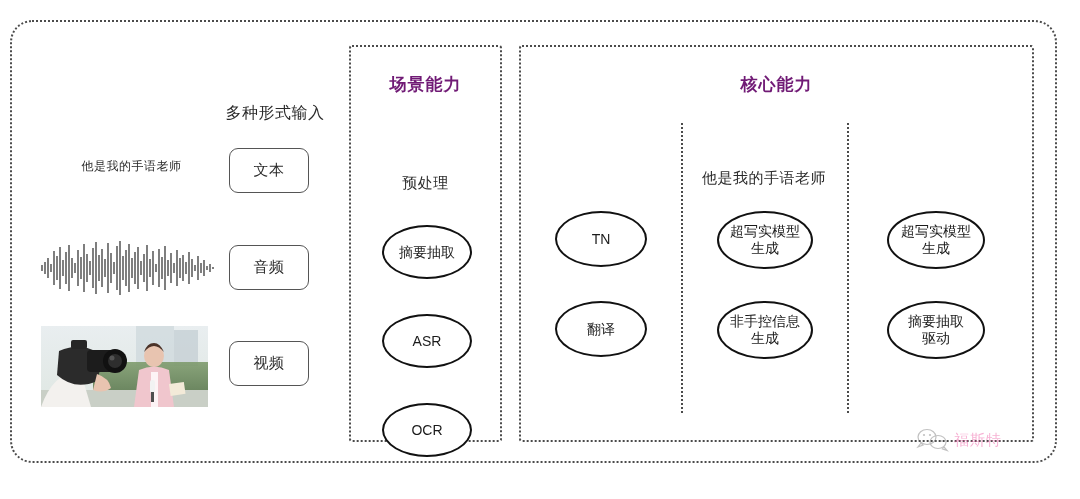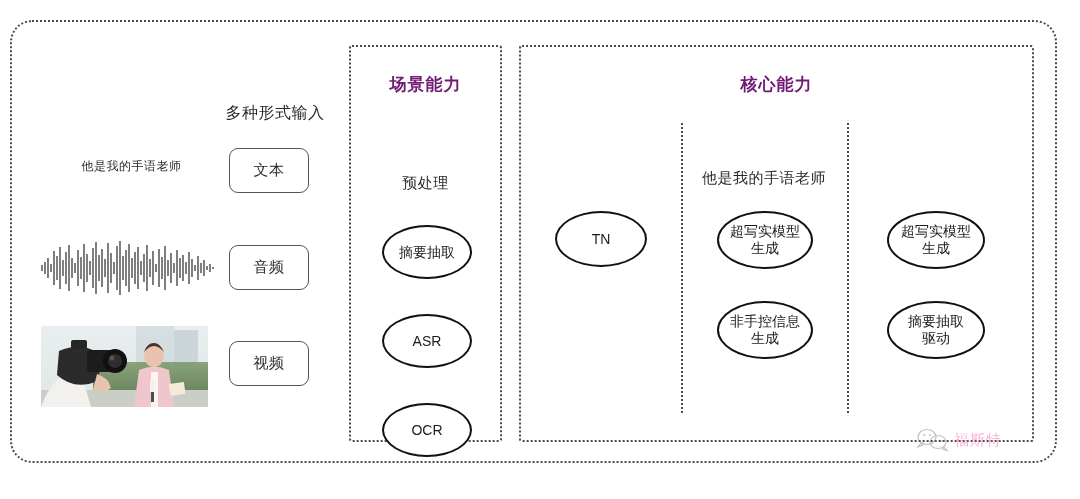--- a/index.html
+++ b/index.html
@@ -231,20 +231,23 @@
 
   <div class="panel" id="core-panel">
     <div class="panel-title">核心能力</div>
 
     <div class="col-divider" style="left:160px;"></div>
     <div class="col-divider" style="left:326px;"></div>
 
     <div class="ellipse core-ell r0" style="left:34px;width:92px;height:56px;">
       <span>TN</span>
     </div>
+    <div class="ellipse core-ell r1" style="left:34px;width:92px;height:56px;">
+      <span>翻译</span>
+    </div>
 
     <div class="col-head" style="left:160px;width:166px;">他是我的手语老师</div>
     <div class="ellipse core-ell r0" style="left:196px;width:96px;height:58px;">
       <div>
         <div>超写实模型</div>
         <div>生成</div>
       </div>
     </div>
     <div class="ellipse core-ell r1" style="left:196px;width:96px;height:58px;">
       <div>

